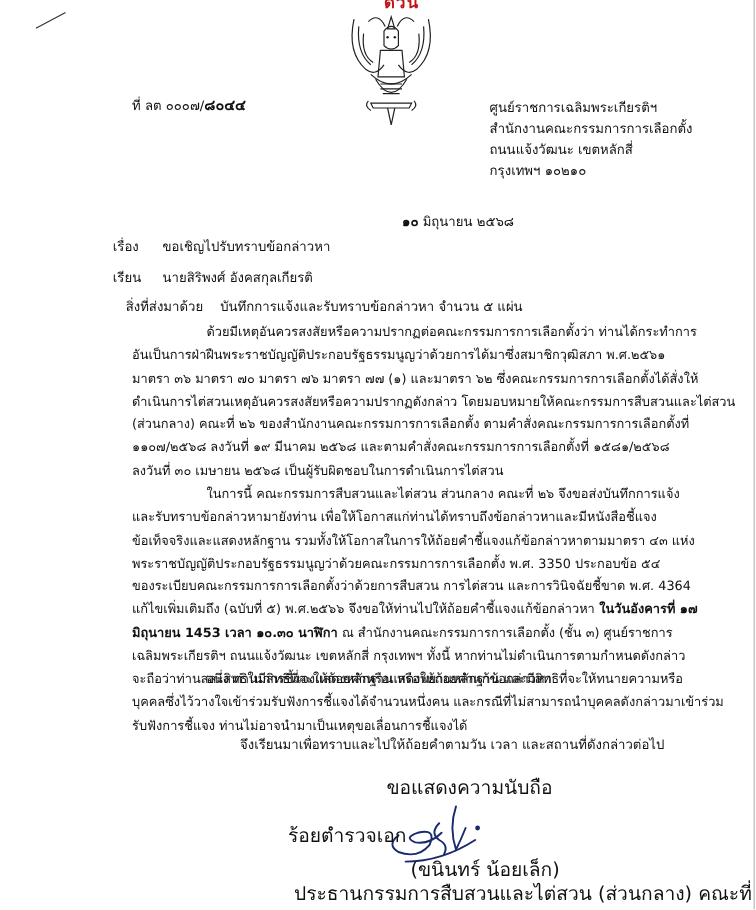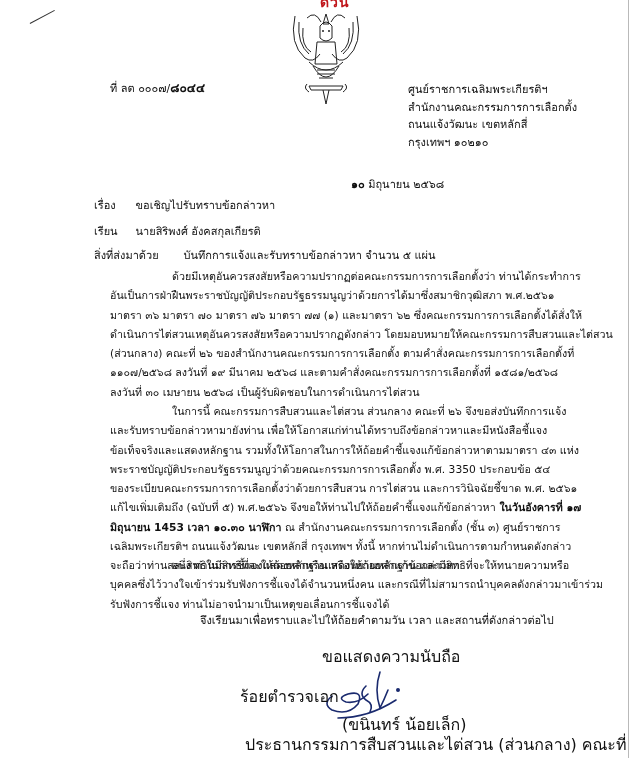--- a/index.html
+++ b/index.html
@@ -7,21 +7,21 @@
       width: 630px; height: 758px; background: #ffffff; position: relative; overflow: hidden;
       font-family: "DejaVu Sans", "Liberation Sans", sans-serif; color: #111; font-size: 11.3px;
     }
     .right-border { position: absolute; right: 1px; top: 0; width: 1px; height: 758px; background: #b9b9b9; }
     .pen-mark { position: absolute; left: 30px; top: 23px; width: 28px; height: 1.4px; background: #333; transform: rotate(-28deg); transform-origin: left center; }
     .red-stamp { position: absolute; left: 320px; top: -9px; color: #c0161b; font-weight: bold; font-size: 14px; letter-spacing: 1px; }
     .garuda { position: absolute; left: 287px; top: 4px; width: 78px; height: 104px; }
     .ref { position: absolute; left: 110px; top: 78px; font-size: 11px; }
     .ref b { font-family: "DejaVu Serif", serif; font-weight: bold; font-size: 12px; }
     .address { position: absolute; left: 408px; top: 81px; line-height: 17.5px; font-size: 11px; }
-    .date { position: absolute; left: 335px; top: 175px; font-size: 11px; margin-left: 16px; }
+    .date { position: absolute; left: 335px; top: 175px; font-size: 11px; }
     .date b { font-weight: bold; }
     .field { position: absolute; left: 94px; font-size: 11px; }
     .field .lbl { display: inline-block; }
     .body-text { position: absolute; left: 110px; width: 470px; font-size: 10.7px; line-height: 19.3px; white-space: nowrap; }
     .line { display: block; }
     .indent { padding-left: 62px; }
     .closing { position: absolute; left: 200px; top: 592px; font-size: 11px; }
     .sig-block { position: absolute; font-size: 16px; }
     .signature { position: absolute; left: 318px; top: 660px; width: 100px; height: 60px; }
   </style>
@@ -76,40 +76,40 @@
 
 <div class="field" style="top:196px;">
   <span class="lbl" style="width:38px;">เรื่อง</span>
   <span>ขอเชิญไปรับทราบข้อกล่าวหา</span>
 </div>
 <div class="field" style="top:222px;">
   <span class="lbl" style="width:38px;">เรียน</span>
   <span>นายสิริพงศ์ อังคสกุลเกียรติ</span>
 </div>
 <div class="field" style="top:246px;">
-  <span class="lbl" style="width:86px;">สิ่งที่ส่งมาด้วย</span>
+  <span class="lbl" style="width:86px;text-align:center;">สิ่งที่ส่งมาด้วย</span>
   <span>บันทึกการแจ้งและรับทราบข้อกล่าวหา จำนวน ๕ แผ่น</span>
 </div>
 
 <div class="body-text" style="top:267px;">
   <span class="line indent">ด้วยมีเหตุอันควรสงสัยหรือความปรากฏต่อคณะกรรมการการเลือกตั้งว่า ท่านได้กระทำการ</span>
   <span class="line">อันเป็นการฝ่าฝืนพระราชบัญญัติประกอบรัฐธรรมนูญว่าด้วยการได้มาซึ่งสมาชิกวุฒิสภา พ.ศ.๒๕๖๑</span>
   <span class="line">มาตรา ๓๖ มาตรา ๗๐ มาตรา ๗๖ มาตรา ๗๗ (๑) และมาตรา ๖๒ ซึ่งคณะกรรมการการเลือกตั้งได้สั่งให้</span>
   <span class="line">ดำเนินการไต่สวนเหตุอันควรสงสัยหรือความปรากฏดังกล่าว โดยมอบหมายให้คณะกรรมการสืบสวนและไต่สวน</span>
   <span class="line">(ส่วนกลาง) คณะที่ ๒๖ ของสำนักงานคณะกรรมการการเลือกตั้ง ตามคำสั่งคณะกรรมการการเลือกตั้งที่</span>
   <span class="line">๑๑๐๗/๒๕๖๘ ลงวันที่ ๑๙ มีนาคม ๒๕๖๘ และตามคำสั่งคณะกรรมการการเลือกตั้งที่ ๑๕๘๑/๒๕๖๘</span>
   <span class="line">ลงวันที่ ๓๐ เมษายน ๒๕๖๘ เป็นผู้รับผิดชอบในการดำเนินการไต่สวน</span>
 </div>
 
 <div class="body-text" style="top:402px;">
   <span class="line indent">ในการนี้ คณะกรรมการสืบสวนและไต่สวน ส่วนกลาง คณะที่ ๒๖ จึงขอส่งบันทึกการแจ้ง</span>
   <span class="line">และรับทราบข้อกล่าวหามายังท่าน เพื่อให้โอกาสแก่ท่านได้ทราบถึงข้อกล่าวหาและมีหนังสือชี้แจง</span>
   <span class="line">ข้อเท็จจริงและแสดงหลักฐาน รวมทั้งให้โอกาสในการให้ถ้อยคำชี้แจงแก้ข้อกล่าวหาตามมาตรา ๔๓ แห่ง</span>
   <span class="line">พระราชบัญญัติประกอบรัฐธรรมนูญว่าด้วยคณะกรรมการการเลือกตั้ง พ.ศ. 3350 ประกอบข้อ ๕๔</span>
-  <span class="line">ของระเบียบคณะกรรมการการเลือกตั้งว่าด้วยการสืบสวน การไต่สวน และการวินิจฉัยชี้ขาด พ.ศ. ๒๕๖๑</span>
+  <span class="line">ของระเบียบคณะกรรมการการเลือกตั้งว่าด้วยการสืบสวน การไต่สวน และการวินิจฉัยชี้ขาด พ.ศ. 4364</span>
   <span class="line"><span>แก้ไขเพิ่มเติมถึง (ฉบับที่ ๕) พ.ศ.๒๕๖๖ จึงขอให้ท่านไปให้ถ้อยคำชี้แจงแก้ข้อกล่าวหา</span><b> ในวันอังคารที่ ๑๗</b></span>
   <span class="line"><b>มิถุนายน 1453 เวลา ๑๐.๓๐ นาฬิกา</b><span> ณ สำนักงานคณะกรรมการการเลือกตั้ง (ชั้น ๓) ศูนย์ราชการ</span></span>
   <span class="line">เฉลิมพระเกียรติฯ ถนนแจ้งวัฒนะ เขตหลักสี่ กรุงเทพฯ ทั้งนี้ หากท่านไม่ดำเนินการตามกำหนดดังกล่าว</span>
   <span class="line">จะถือว่าท่านสละสิทธิในการชี้แจงแสดงหลักฐาน หรือให้ถ้อยคำแก้ข้อกล่าวหา</span>
 </div>
 
 <div class="body-text" style="top:556px;">
   <span class="line indent">อนึ่ง ท่านมีสิทธิที่จะให้ถ้อยคำหรือแสดงพยานหลักฐาน และมีสิทธิที่จะให้ทนายความหรือ</span>
   <span class="line">บุคคลซึ่งไว้วางใจเข้าร่วมรับฟังการชี้แจงได้จำนวนหนึ่งคน และกรณีที่ไม่สามารถนำบุคคลดังกล่าวมาเข้าร่วม</span>
   <span class="line">รับฟังการชี้แจง ท่านไม่อาจนำมาเป็นเหตุขอเลื่อนการชี้แจงได้</span>

